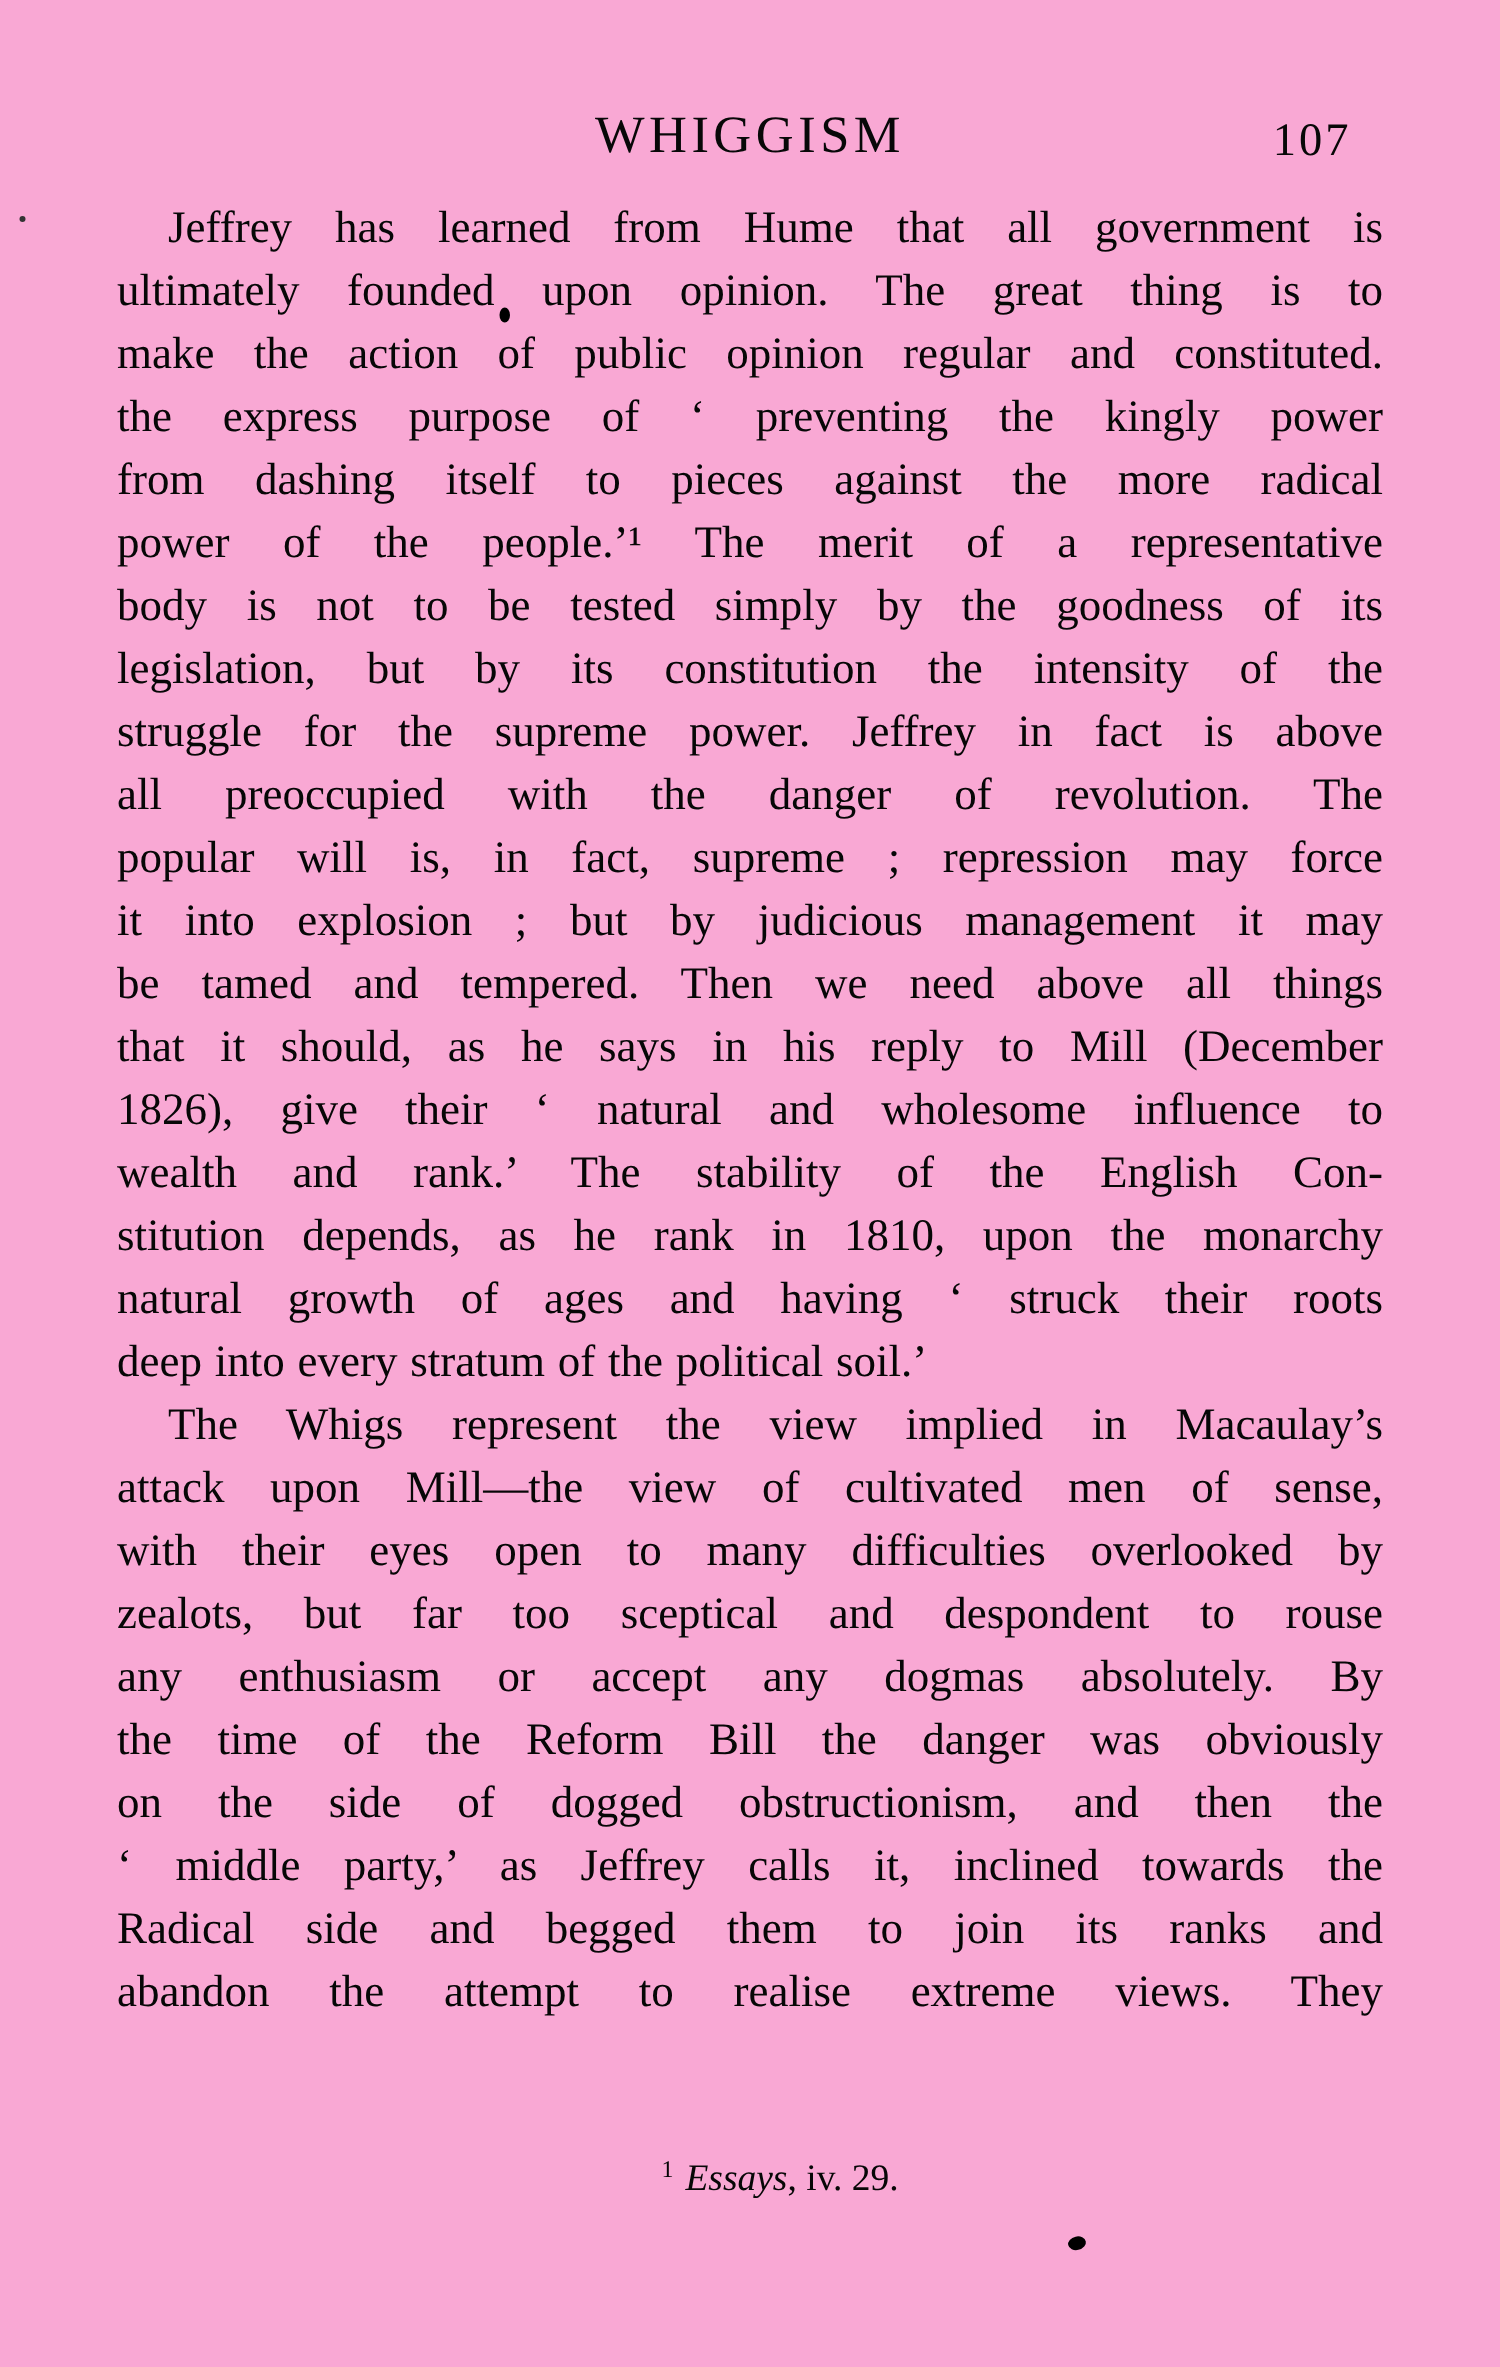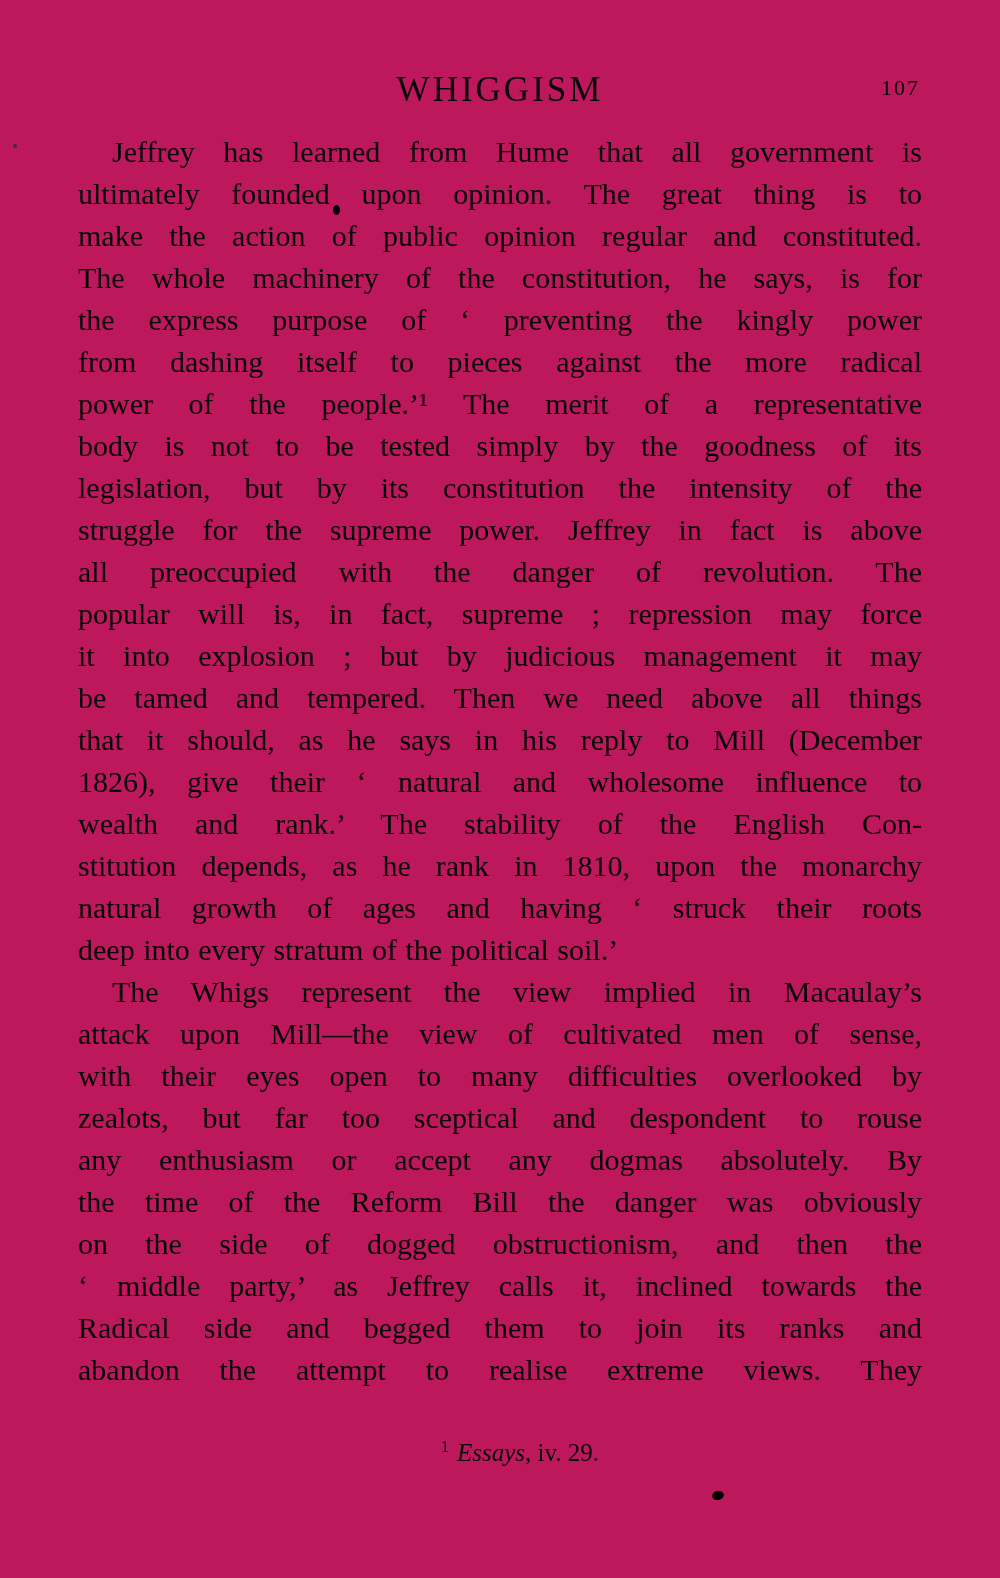--- a/index.html
+++ b/index.html
@@ -1,43 +1,43 @@
 <!DOCTYPE html>
 <html><head>
 <meta charset="utf-8">
 <style>
   * { margin: 0; padding: 0; box-sizing: border-box; }
   html, body { background: #ffffff; }
   .page {
     position: relative;
     width: 1000px;
     height: 1578px;
-    background: #be185d;
+    background: #f9a8d4;
     color: #050505;
     font-family: "Liberation Serif", "DejaVu Serif", serif;
     overflow: hidden;
   }
   .running-head {
     position: absolute;
     top: 70px;
     left: 0;
     right: 0;
     text-align: center;
   }
   .head-title {
     font-size: 35px;
     letter-spacing: 3px;
     font-weight: 500;
     color: #080808;
   }
   .page-number {
     position: absolute;
-    right: 80px;
+    right: 99px;
     top: 5px;
-    font-size: 22px;
+    font-size: 31px;
     letter-spacing: 2px;
     color: #080808;
   }
   .text-block {
     position: absolute;
     top: 131px;
     left: 78px;
     width: 844px;
   }
   .paragraph { margin: 0; }
@@ -82,21 +82,20 @@
   <div class="running-head">
     <span class="head-title">WHIGGISM</span>
     <span class="page-number">107</span>
   </div>
 
   <div class="text-block">
       <div class="paragraph">
         <div class="line first">Jeffrey has learned from Hume that all government is</div>
         <div class="line">ultimately founded upon opinion. The great thing is to</div>
         <div class="line">make the action of public opinion regular and constituted.</div>
-        <div class="line">The whole machinery of the constitution, he says, is for</div>
         <div class="line">the express purpose of ‘ preventing the kingly power</div>
         <div class="line">from dashing itself to pieces against the more radical</div>
         <div class="line">power of the people.’¹ The merit of a representative</div>
         <div class="line">body is not to be tested simply by the goodness of its</div>
         <div class="line">legislation, but by its constitution the intensity of the</div>
         <div class="line">struggle for the supreme power. Jeffrey in fact is above</div>
         <div class="line">all preoccupied with the danger of revolution. The</div>
         <div class="line">popular will is, in fact, supreme ; repression may force</div>
         <div class="line">it into explosion ; but by judicious management it may</div>
         <div class="line">be tamed and tempered. Then we need above all things</div>

